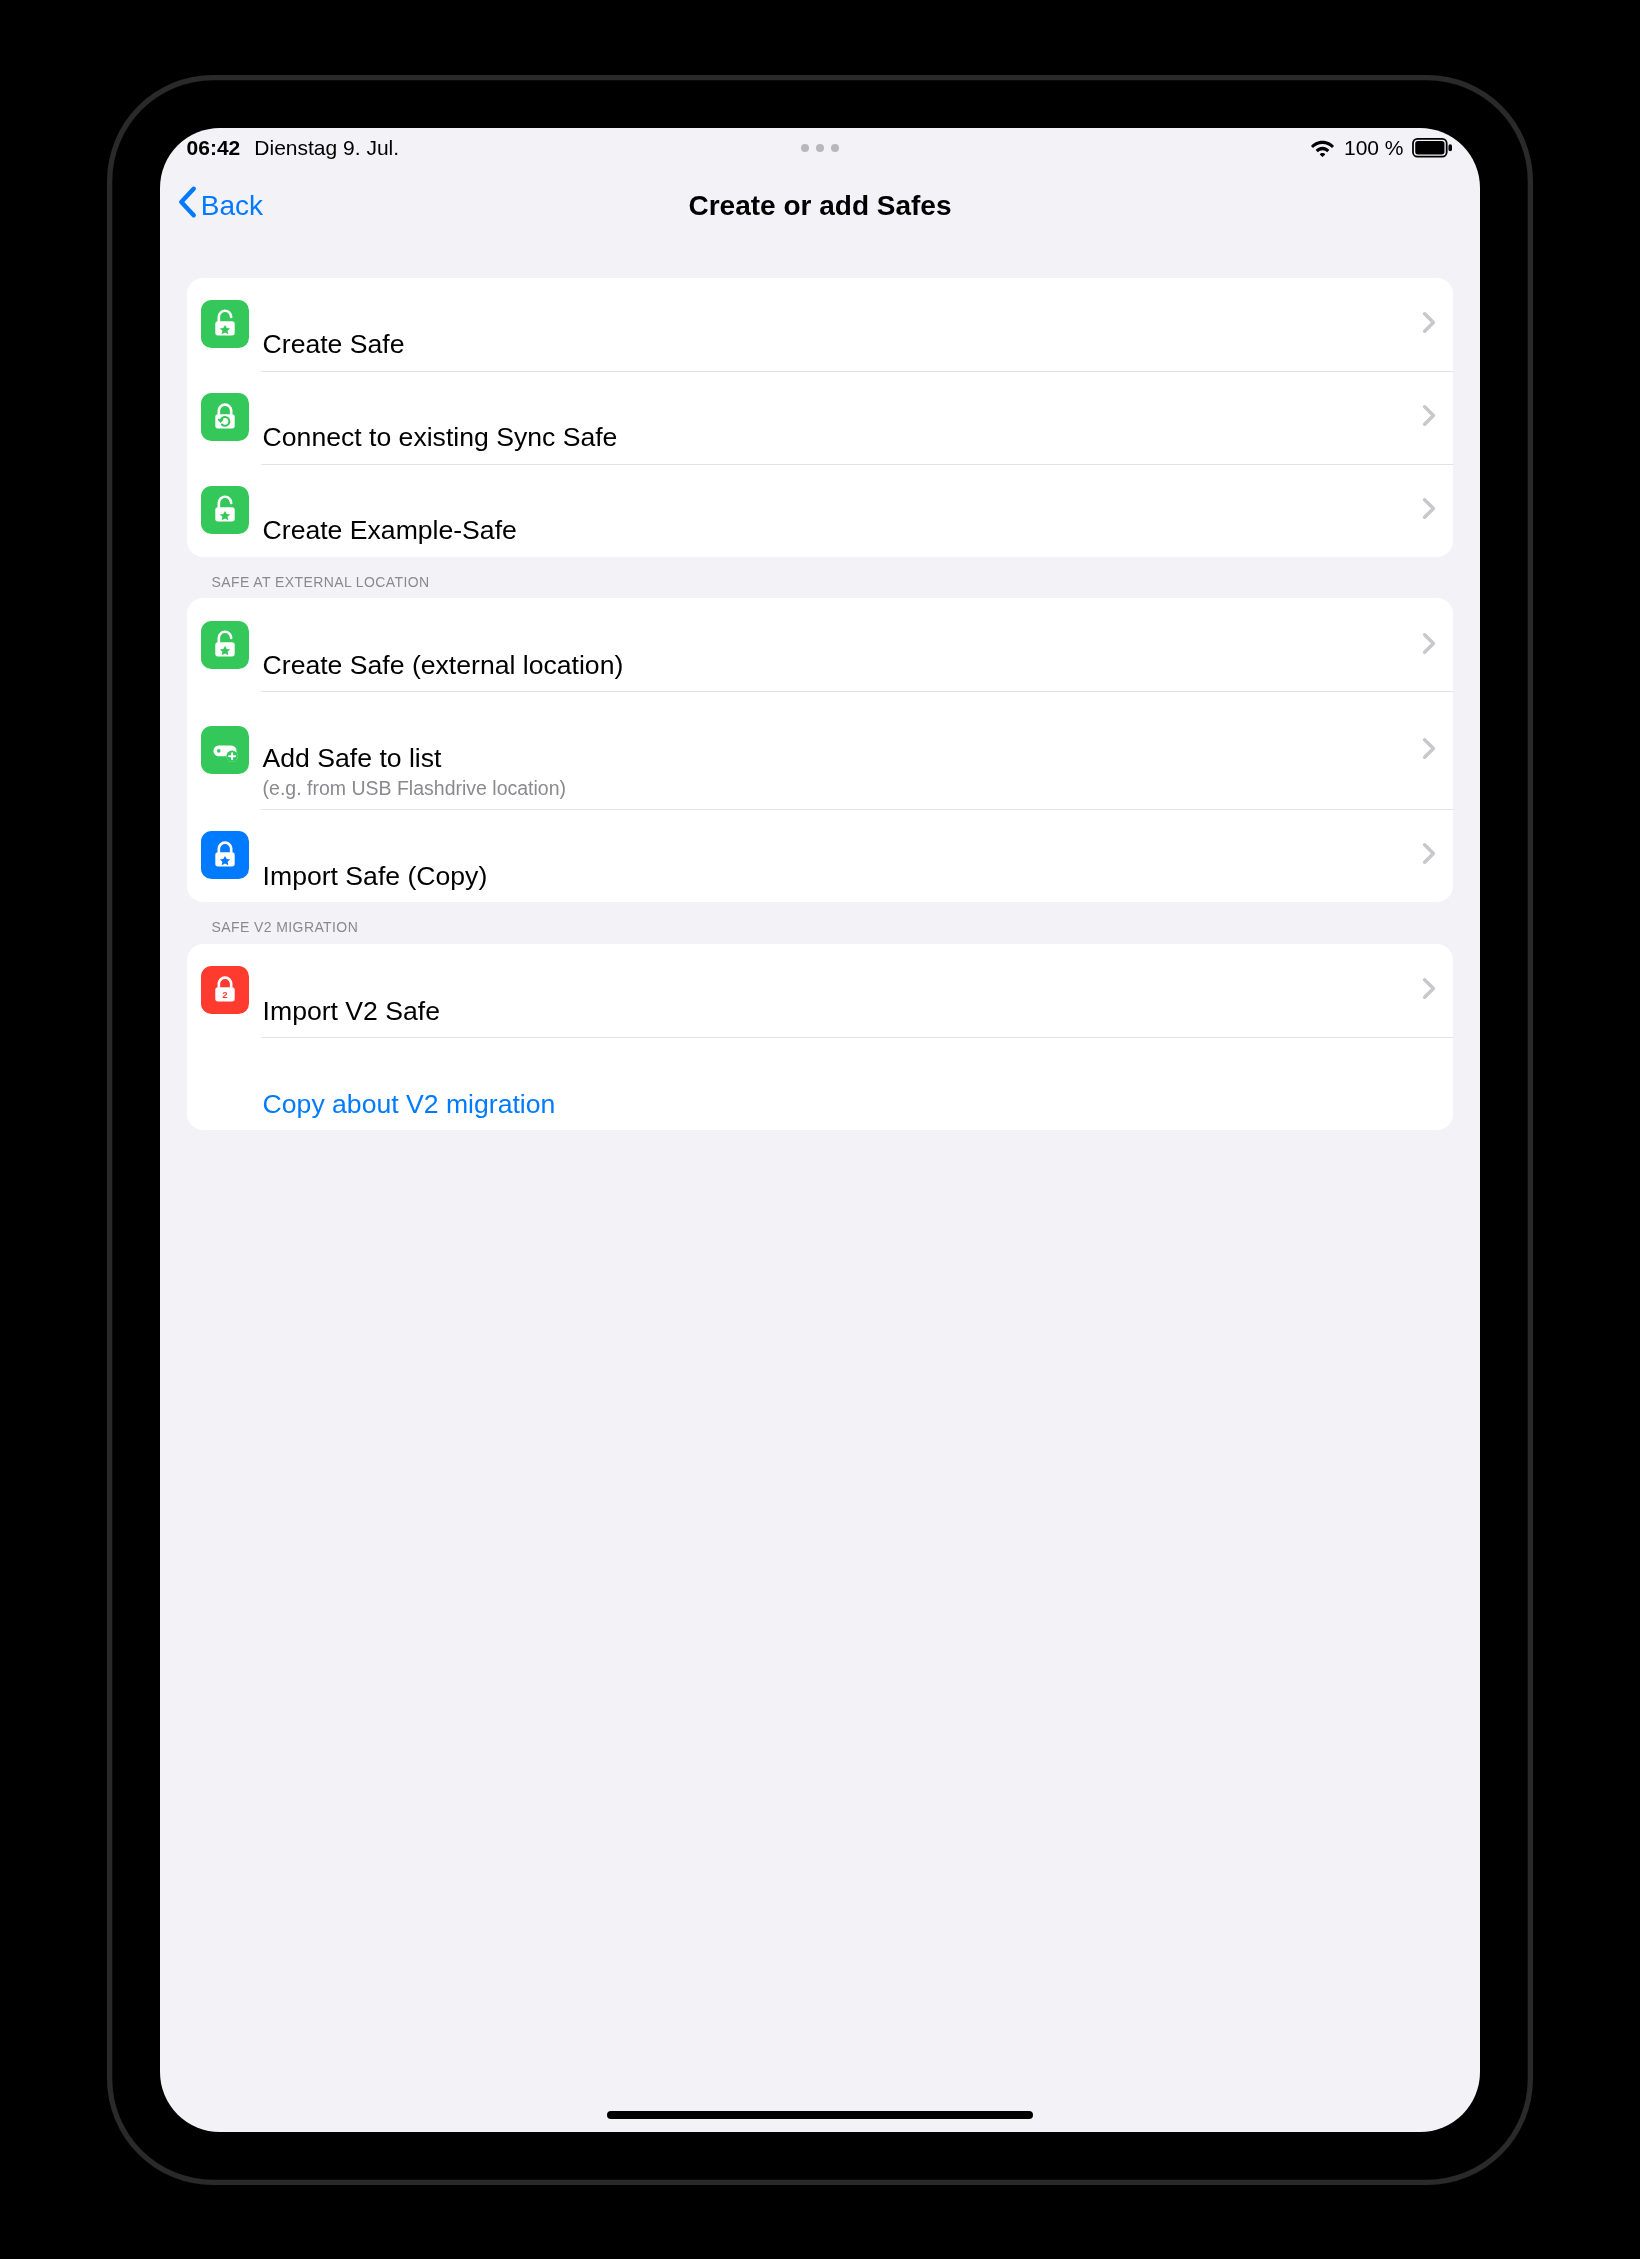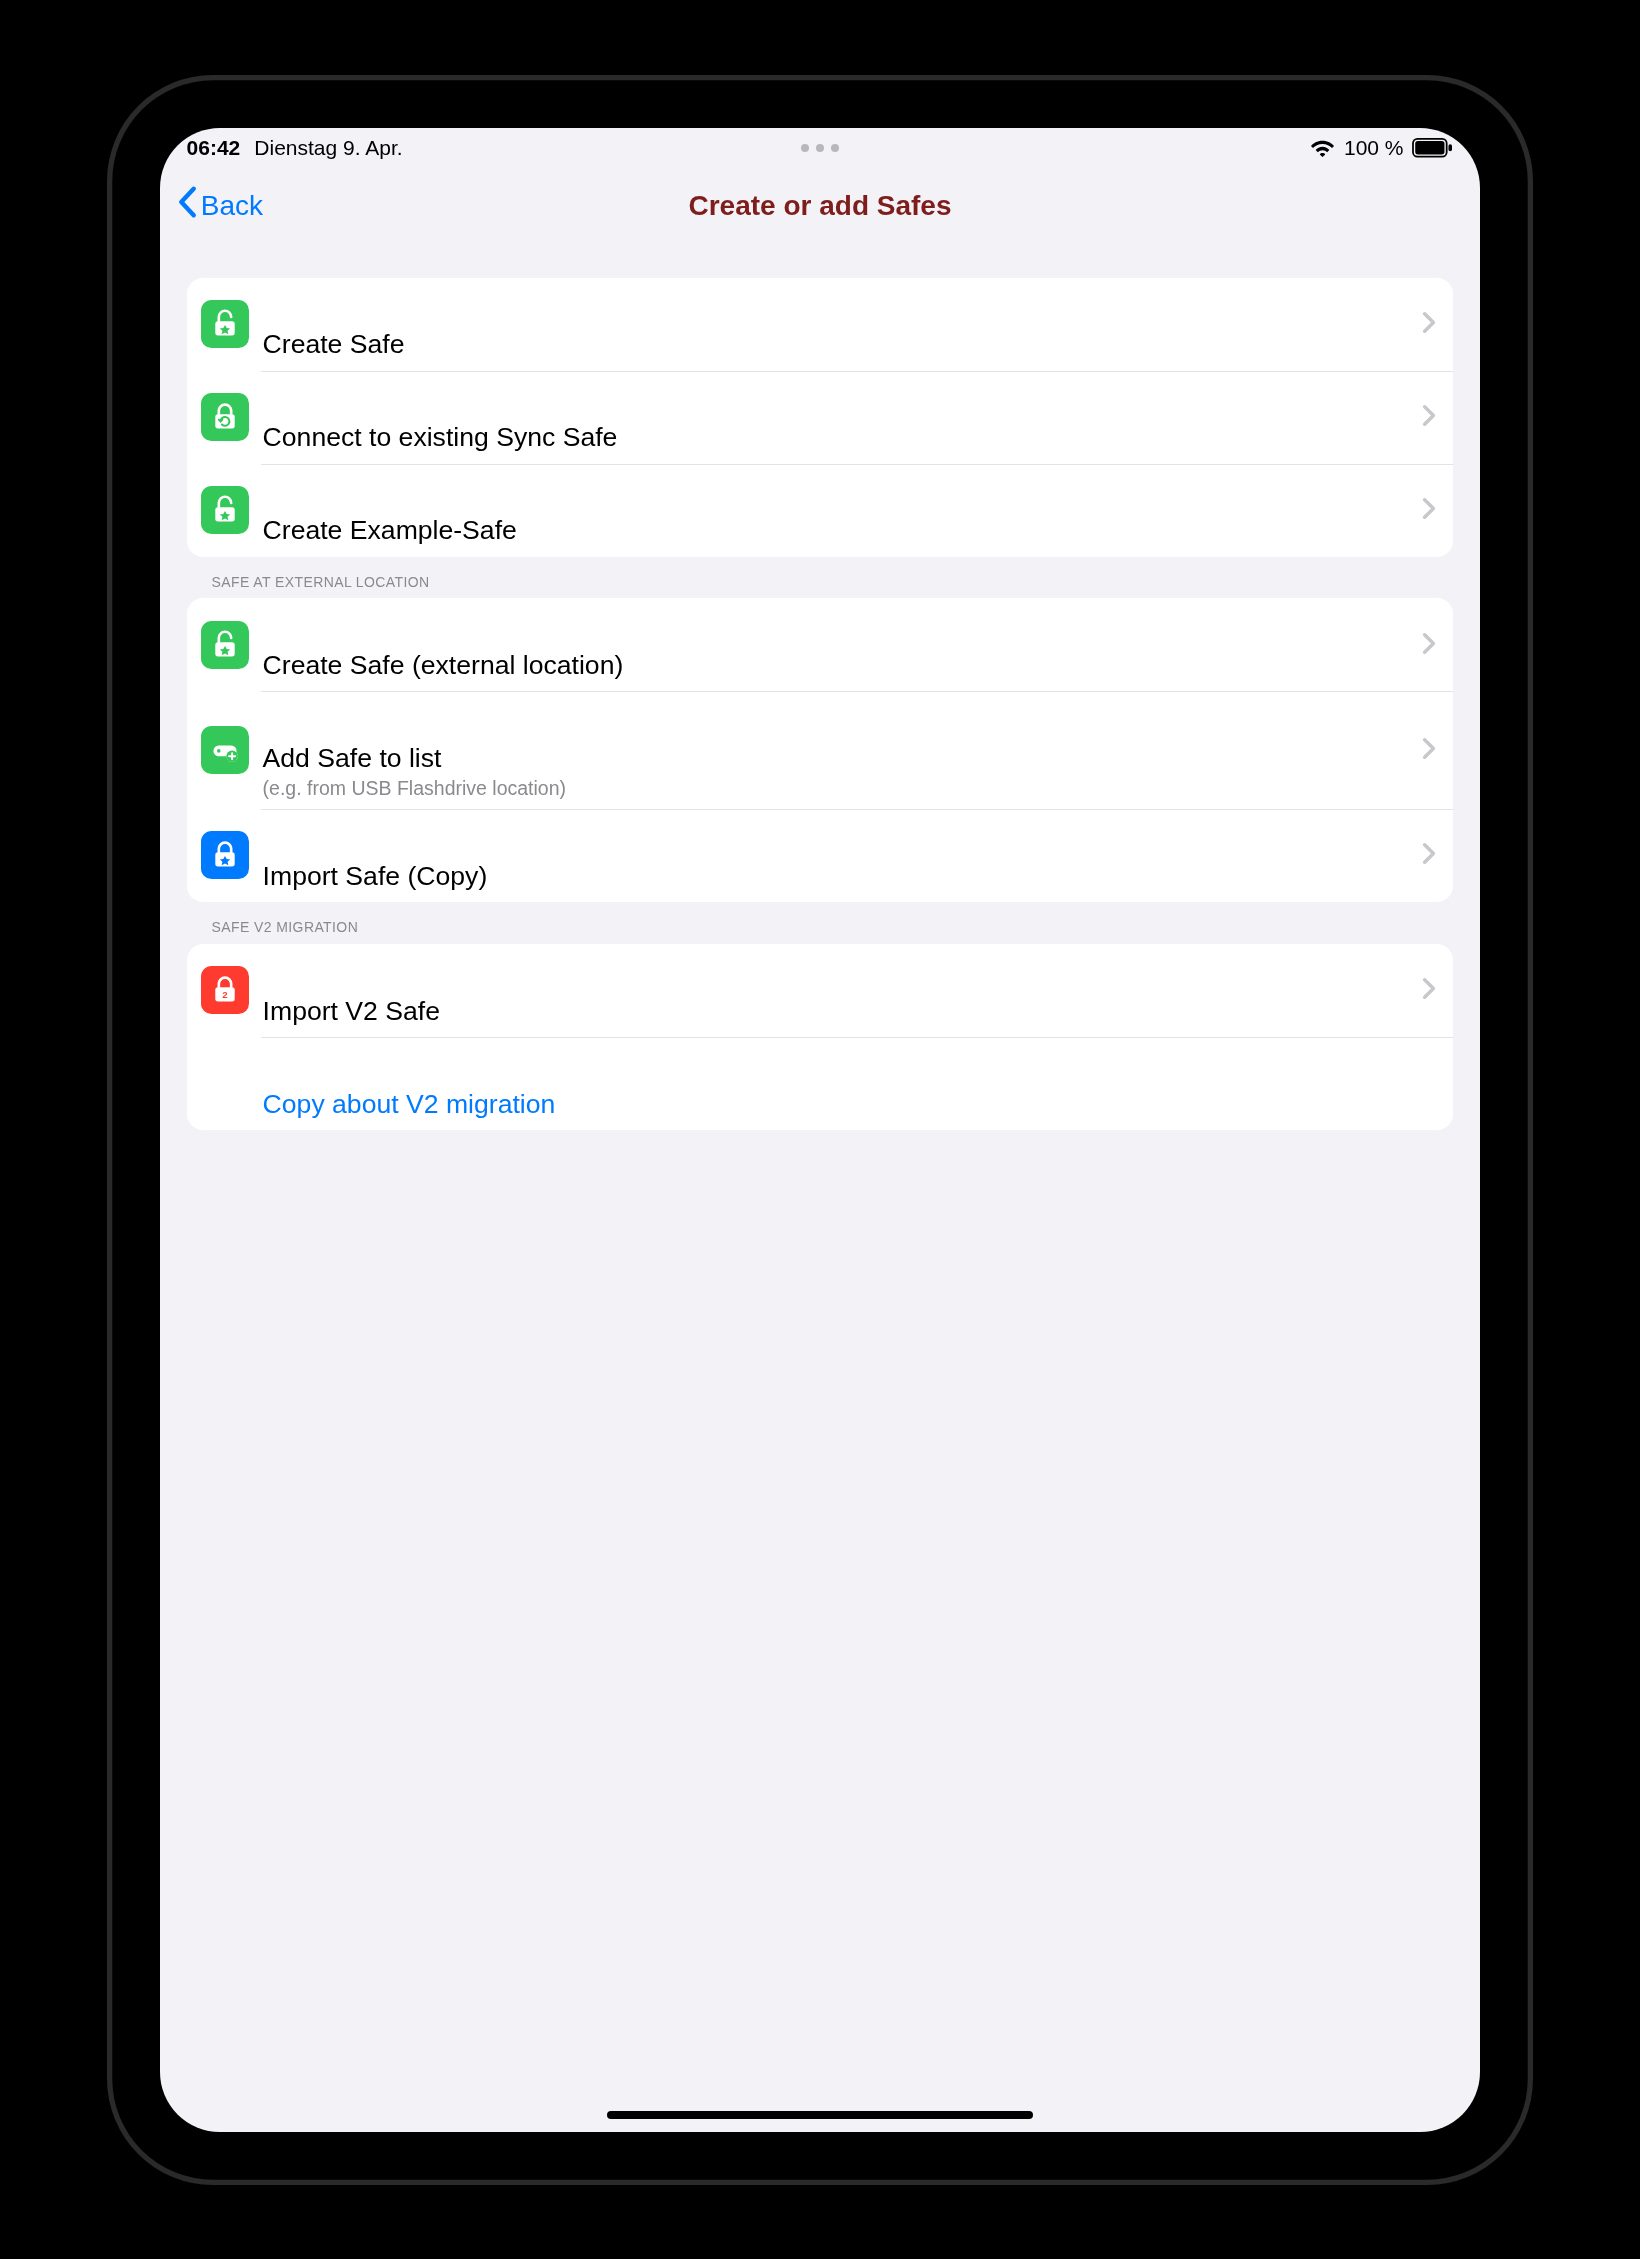--- a/index.html
+++ b/index.html
@@ -87,21 +87,21 @@
     font-size:28px;
     font-weight:400;
     cursor:pointer;
   }
   .navbar .title {
     position:absolute;
     left:50%;
     transform:translateX(-50%);
     font-size:28px;
     font-weight:600;
-    color:#7f1d1d;
+    color:#000000;
   }
 
   
   .content {
     flex:1;
     overflow-y:auto;
     padding: 35px 26.6px 0 26.6px;
   }
 
   .section-header {
@@ -183,21 +183,21 @@
 </head>
 <body>
 
 <div class="stage">
   <div class="device">
     <div class="screen">
 
       <div class="statusbar">
         <div class="left">
           <span>06:42</span>
-          <span class="date">Dienstag 9. Apr.</span>
+          <span class="date">Dienstag 9. Jul.</span>
         </div>
         <div class="grab">
           <span></span>
             <span></span>
             <span></span>
         </div>
         <div class="right">
           <span class="wifi-icon">
             <svg width="25" height="19.5" viewBox="0 0 28 22">
               <path d="M14 3 C8 3 3.5 5.8 1 9 l2.3 2.4 C5.6 8.8 9.5 6.8 14 6.8 s8.4 2 10.7 4.6 L27 9 C24.5 5.8 20 3 14 3 Z

